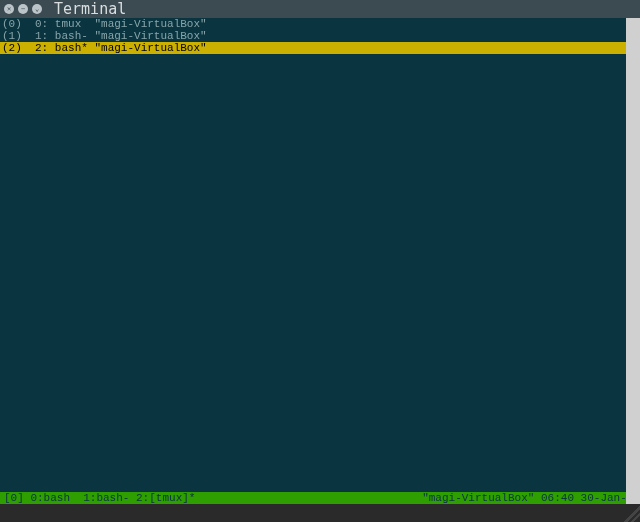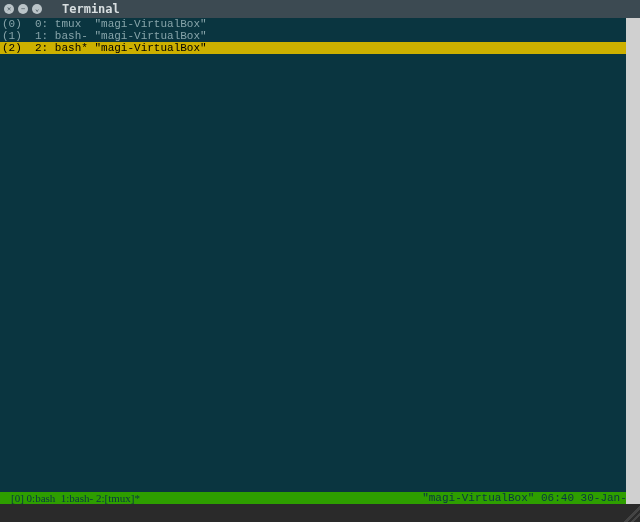--- a/index.html
+++ b/index.html
@@ -36,23 +36,23 @@
       color: #3c4a52;
       cursor: pointer;
     }
     
     .btn-close { background: #bbc4c8; }
     .btn-min { background: #bbc4c8; }
     .btn-max { background: #bbc4c8; }
     
     .title-text {
       color: #d8dee0;
-      font-size: 12px;
-      font-weight: bold;
-      margin-left: 16px;
+      font-size: 15px;
+      font-weight: normal;
+      margin-left: 8px;
     }
     
     .terminal-area {
       background: #0a3540;
       height: 486px;
       font-family: "Courier New", monospace;
       font-size: 11px;
       line-height: 12px;
       position: relative;
     }
@@ -78,22 +78,21 @@
       font-family: "Courier New", monospace;
       font-size: 11px;
       height: 12px;
       line-height: 12px;
       display: flex;
       justify-content: space-between;
       white-space: pre;
     }
     
     .statusbar-left {
-      padding-left: 11px;
-      font-family: Liberation Serif, serif;
+      padding-left: 4px;
     }
     
     .statusbar-right {
       padding-right: 0;
     }
     
     .scrollbar {
       position: absolute;
       right: 0;
       top: 18px;

